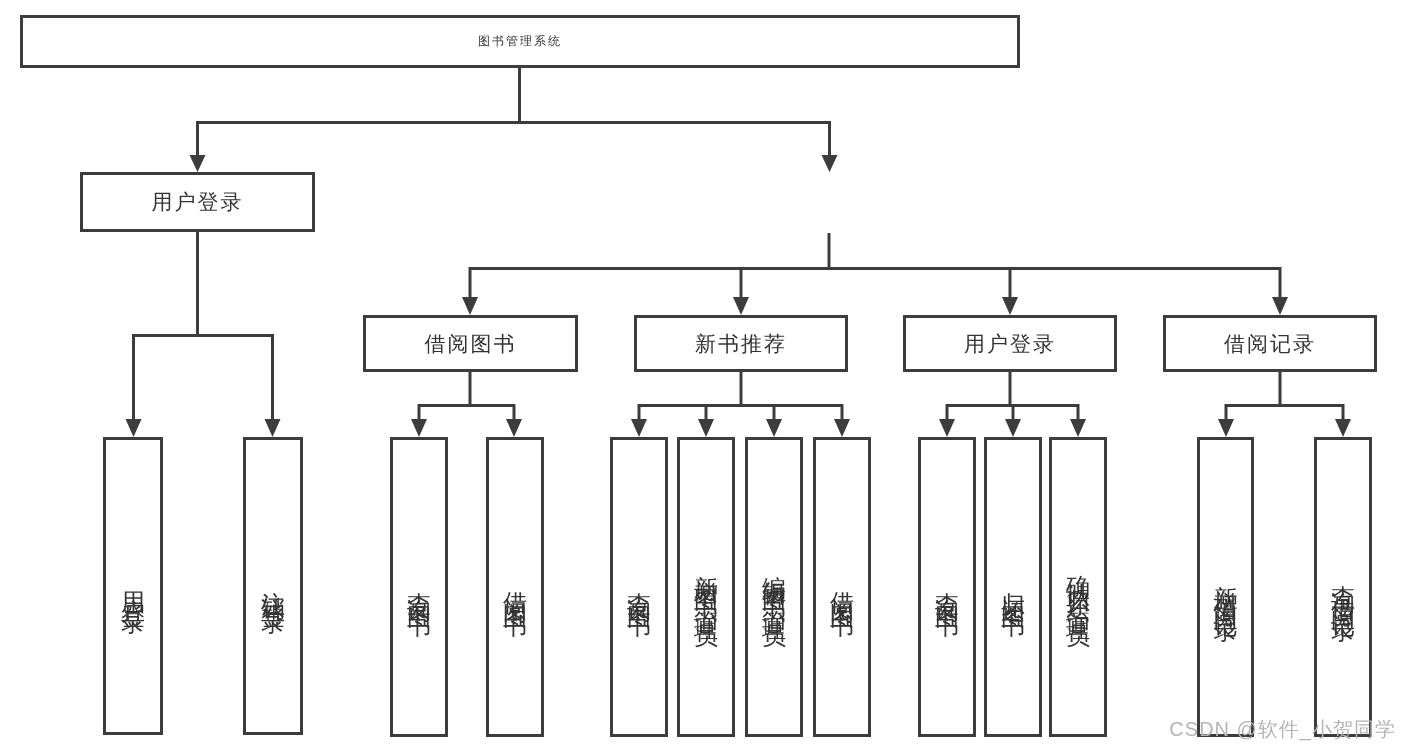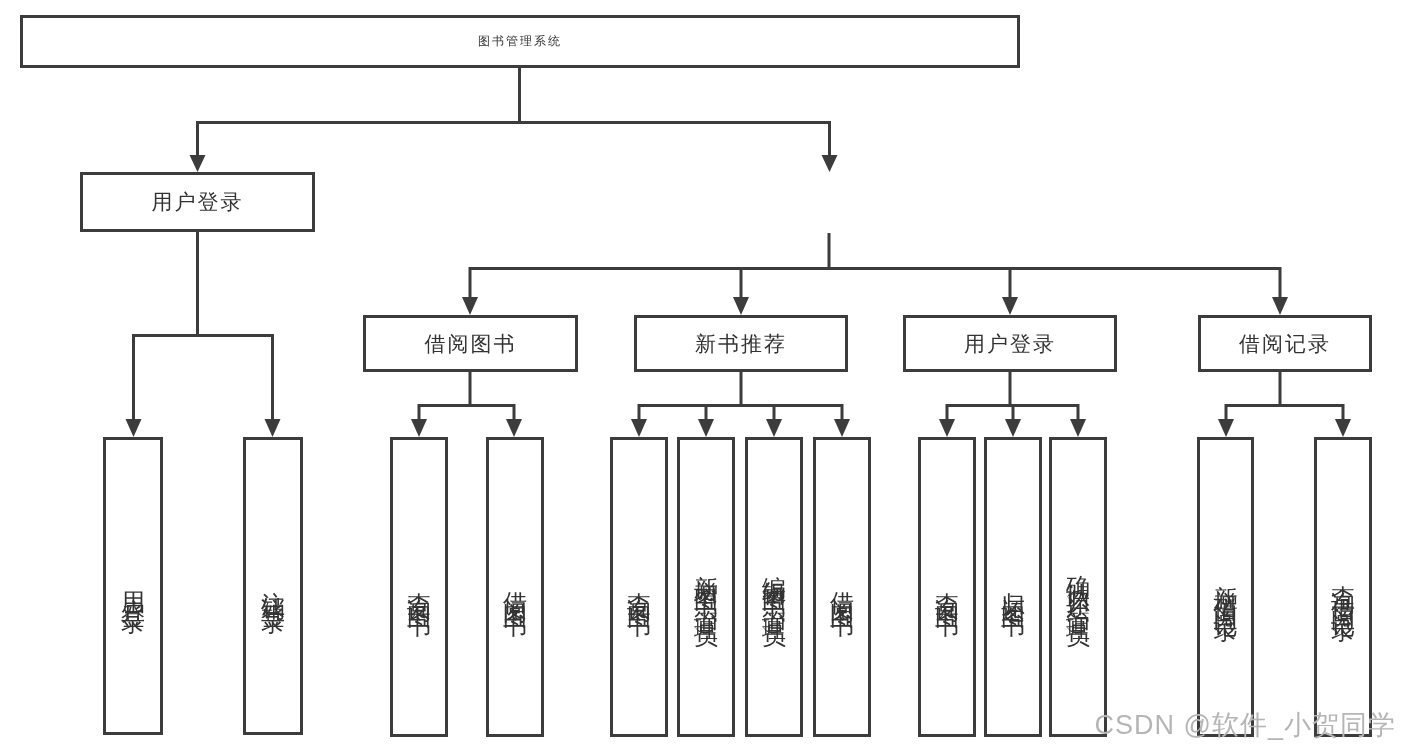--- a/index.html
+++ b/index.html
@@ -20,21 +20,21 @@
     color:var(--text,#333333); z-index:2;
   }
   .root-label   { font-size:12px; letter-spacing:2px; font-weight:500; }
   .branch-label { font-size:21px; letter-spacing:2px; font-weight:500; }
   .leaf {
     writing-mode:vertical-rl; text-orientation:mixed;
     font-size:24px; letter-spacing:7px; font-weight:500;
   }
   .watermark {
     position:absolute; right:9px; bottom:4px;
-    color:var(--watermark,#b5b5b5); font-size:27px; letter-spacing:1px;
+    color:var(--watermark,#b5b5b5); font-size:20px; letter-spacing:1px;
     z-index:5; white-space:nowrap;
   }
 </style>
 </head>
 <body>
 
 <div class="canvas">
 
   <svg class="wires" viewBox="0 0 1405 747">
 
@@ -85,21 +85,21 @@
     <polygon class="tri" points="1335,419 1351,419 1343,437"></polygon>
   </svg>
 
   <div class="box root-label" style="left:20px; top:15px; width:1000px; height:53px;">图书管理系统</div>
 
   <div class="box branch-label" style="left:80px; top:172px; width:235px; height:60px;">用户登录</div>
 
   <div class="box branch-label" style="left:363px; top:315px; width:215px; height:57px;">借阅图书</div>
   <div class="box branch-label" style="left:634px; top:315px; width:214px; height:57px;">新书推荐</div>
   <div class="box branch-label" style="left:903px; top:315px; width:214px; height:57px;">用户登录</div>
-  <div class="box branch-label" style="left:1198px; top:315px; width:174px; height:57px;">借阅记录</div>
+  <div class="box branch-label" style="left:1163px; top:315px; width:214px; height:57px;">借阅记录</div>
 
   <div class="box leaf" style="left:103px; top:437px; width:60px; height:298px;">用户登录</div>
   <div class="box leaf" style="left:243px; top:437px; width:60px; height:298px;">注销登录</div>
 
   <div class="box leaf" style="left:390px; top:437px; width:58px; height:300px;">查询图书</div>
   <div class="box leaf" style="left:486px; top:437px; width:58px; height:300px;">借阅图书</div>
 
   <div class="box leaf" style="left:610px; top:437px; width:58px; height:300px;">查询图书</div>
   <div class="box leaf" style="left:677px; top:437px; width:58px; height:300px;">新增图书（管理员）</div>
   <div class="box leaf" style="left:745px; top:437px; width:58px; height:300px;">编辑图书（管理员）</div>

